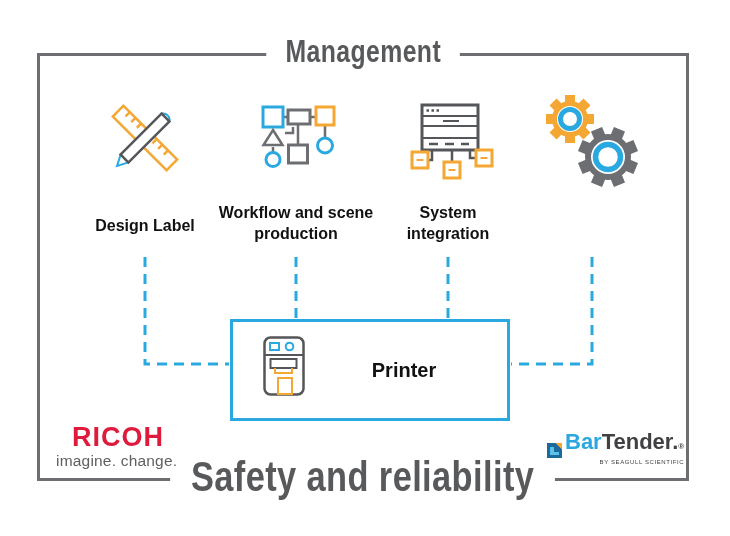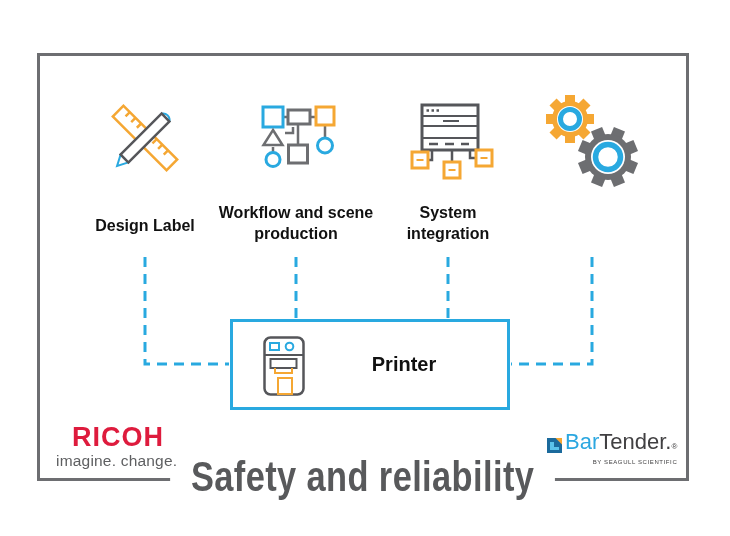--- a/index.html
+++ b/index.html
@@ -17,33 +17,33 @@
   .title-top .cond { padding:0 24px; letter-spacing:0.5px; }
   .title-bottom { top:458px; font-size:43px; line-height:37px; }
   .title-bottom .cond { padding:0 26px; letter-spacing:0.5px; }
 
   .icon { position:absolute; }
   .col-label { position:absolute; text-align:center; color:#111; font-weight:bold;
                font-size:16px; line-height:21px; letter-spacing:0; }
 
   .connectors { position:absolute; left:0; top:0; width:730px; height:536px; pointer-events:none; }
 
-  .printer-box { position:absolute; left:230px; top:319px; width:280px; height:91px;
+  .printer-box { position:absolute; left:230px; top:319px; width:280px; height:102px;
                  border:3px solid #29a9e0; background:#fff; }
   .printer-icon { position:absolute; left:30px; top:14px; }
   .printer-label { position:absolute; left:68px; right:0; top:0; bottom:0;
                    display:flex; align-items:center; justify-content:center;
                    font-size:20px; font-weight:bold; color:#111; }
 
   .ricoh { position:absolute; left:56px; top:424px; }
   .ricoh-word { font-size:27px; font-weight:800; color:#de1b3d; letter-spacing:1px; line-height:26px;margin-left:16px; }
   .ricoh-tagline { font-size:15.5px; color:#5e5f61; margin-top:2px; letter-spacing:0.2px; }
 
   .bartender { position:absolute; left:547px; top:431px; }
-  .bt-row { display:flex; align-items:center; }
+  .bt-row { display:flex; align-items:flex-end;font-weight:bold; }
   .bt-mark { margin-right:3px; margin-top:2px; }
   .bt-text { font-size:22px; line-height:22px; white-space:nowrap; }
   .bt-blue { color:#2ba7e0; }
   .bt-dark { color:#414042; }
   .bt-reg { font-size:8px; color:#414042; vertical-align:baseline; }
   .bt-sub { text-align:right; font-size:6px; letter-spacing:0.6px; color:#414042; margin-top:1px; }
 </style>
 </head>
 <body>
 
@@ -53,20 +53,23 @@
 
   <svg class="connectors" viewBox="0 0 730 536" xmlns="http://www.w3.org/2000/svg">
     <g fill="none" stroke="#29a9e0" stroke-width="3" stroke-dasharray="10 7">
       <path d="M145 257 V364 H229"></path>
       <path d="M296 257 V318"></path>
       <path d="M448 257 V318"></path>
       <path d="M592 257 V364 H511"></path>
     </g>
   </svg>
 
+  <div class="frame-title title-top">
+    <span class="cond">Management</span>
+  </div>
   <div class="frame-title title-bottom">
     <span class="cond">Safety and reliability</span>
   </div>
 
   <svg class="icon" style="left:104px; top:97px;" width="82" height="82" viewBox="0 0 82 82" xmlns="http://www.w3.org/2000/svg">
     <g transform="rotate(45 41 41)" fill="none" stroke="#f5a733" stroke-width="2.5">
       <rect x="3" y="33.5" width="76" height="15"></rect>
       <path d="M12 33.5 v6 M20 33.5 v6 M28 33.5 v6 M36 33.5 v6 M50 33.5 v6 M58 33.5 v6 M66 33.5 v6"></path>
     </g>
     <g transform="rotate(-45 41 41)">

